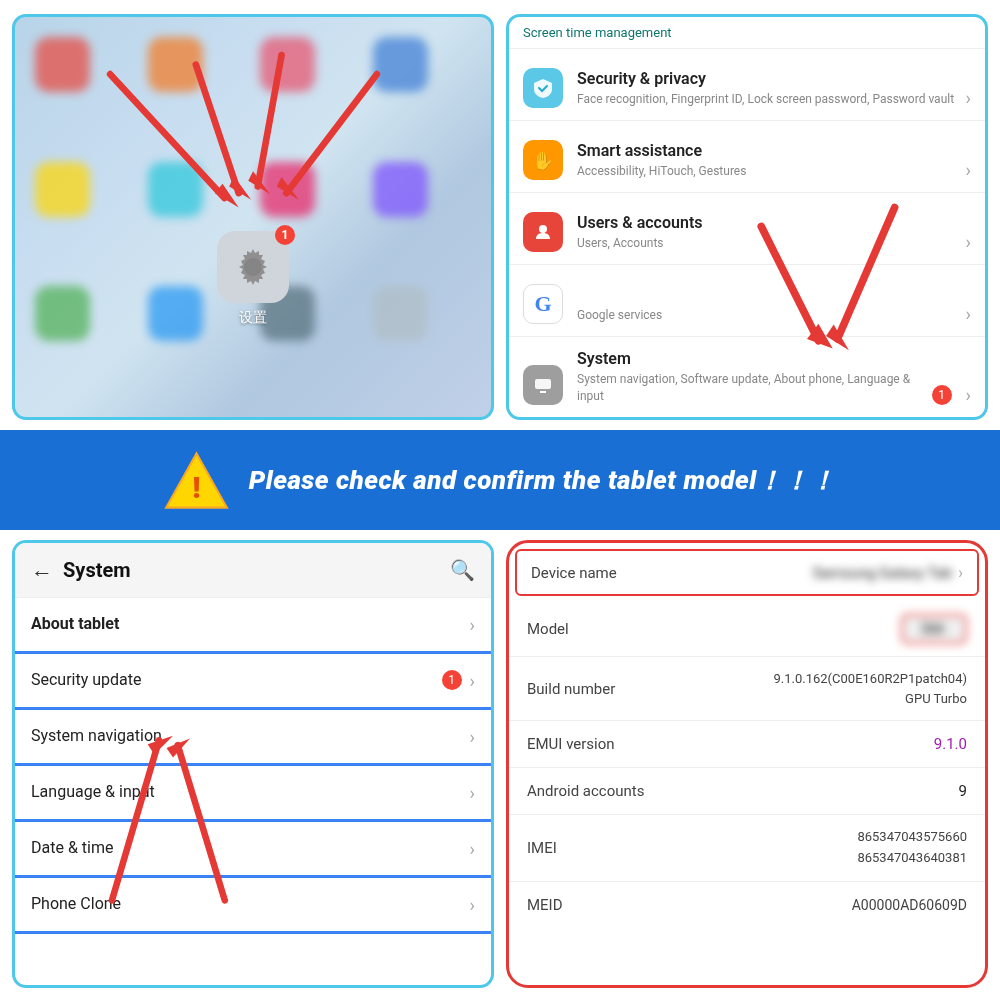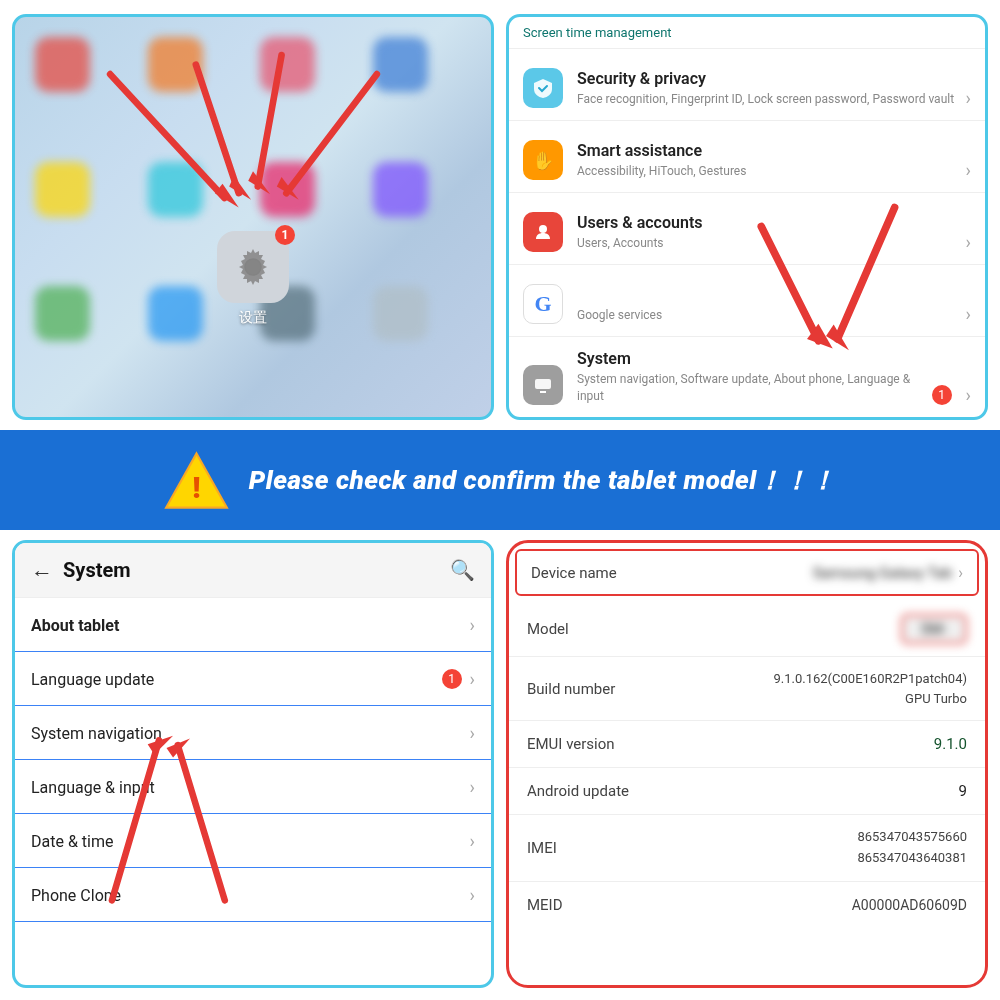--- a/index.html
+++ b/index.html
@@ -240,23 +240,23 @@
       flex: 1;
     }
 
     .system-search {
       font-size: 20px;
       color: #333;
     }
 
     .system-list-item {
       display: flex;
-      align-items: flex-end;
+      align-items: flex-start;
       padding: 16px 16px;
-      border-bottom: 1px solid #3b82f6;
+      border-bottom: 3px solid #3b82f6;
       position: relative;
     }
 
     .system-list-label {
       flex: 1;
       font-size: 16px;
       color: #222;
     }
 
     .system-list-label.bold {
@@ -474,21 +474,21 @@
         <span class="system-title">System</span>
         <span class="system-search">🔍</span>
       </div>
 
       <div class="system-list-item">
         <span class="system-list-label bold">About tablet</span>
         <span class="system-chevron">›</span>
       </div>
 
       <div class="system-list-item">
-        <span class="system-list-label">Language update</span>
+        <span class="system-list-label">Security update</span>
         <div class="system-badge">1</div>
         <span class="system-chevron">›</span>
       </div>
 
       <div class="system-list-item">
         <span class="system-list-label">System navigation</span>
         <span class="system-chevron">›</span>
       </div>
 
       <div class="system-list-item">
@@ -529,25 +529,25 @@
         <div style="margin-left:auto;background:#f0f0f0;border:2px solid #e53935;border-radius:6px;padding:4px 18px;font-size:15px;color:#222;filter:blur(4px);">SM-</div>
       </div>
 
       <div style="display:flex;align-items:center;padding:12px 18px;border-bottom:1px solid #eee;">
         <span class="device-info-label">Build number</span>
         <div style="font-size:13px;color:#444;text-align:right;line-height:1.5;margin-left:auto;">9.1.0.162(C00E160R2P1patch04)<br>GPU Turbo</div>
       </div>
 
       <div style="display:flex;align-items:flex-start;padding:14px 18px;border-bottom:1px solid #eee;">
         <span class="device-info-label">EMUI version</span>
-        <span style="font-size:15px;color:#14532d;margin-left:auto;">9.1.0</span>
+        <span style="font-size:15px;color:#a21caf;margin-left:auto;">9.1.0</span>
       </div>
 
       <div style="display:flex;align-items:center;padding:14px 18px;border-bottom:1px solid #eee;">
-        <span class="device-info-label">Android update</span>
+        <span class="device-info-label">Android accounts</span>
         <span style="font-size:15px;color:#222;margin-left:auto;">9</span>
       </div>
 
       <div style="display:flex;align-items:center;padding:12px 18px;border-bottom:1px solid #eee;">
         <span class="device-info-label">IMEI</span>
         <div style="font-size:13px;color:#444;text-align:right;line-height:1.6;margin-left:auto;">865347043575660<br>865347043640381</div>
       </div>
 
       <div style="display:flex;align-items:center;padding:14px 18px;">
         <span class="device-info-label">MEID</span>

